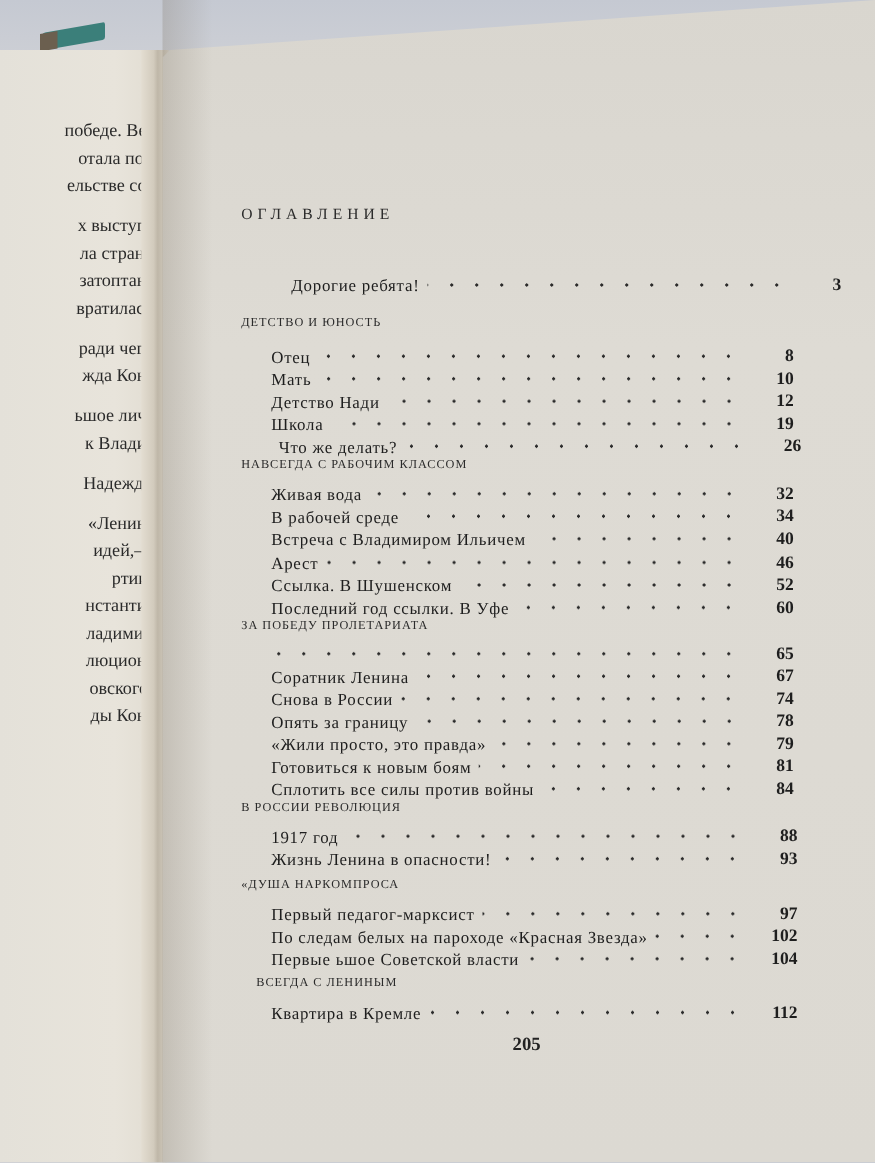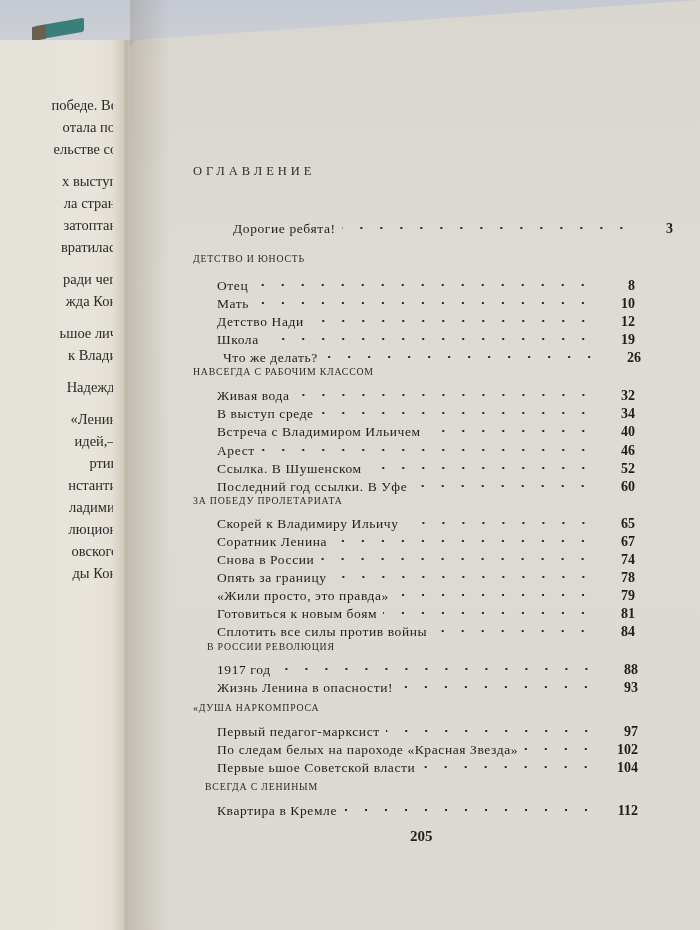--- a/index.html
+++ b/index.html
@@ -162,21 +162,21 @@
         <span class="leader"></span>
         <span class="page">26</span>
       </div>
       <div class="section" style="top: 366px;">НАВСЕГДА С РАБОЧИМ КЛАССОМ</div>
       <div class="entry" style="left: 217px; top: 386px; width: 418px;">
         <span class="label">Живая вода</span>
         <span class="leader"></span>
         <span class="page">32</span>
       </div>
       <div class="entry" style="left: 217px; top: 404px; width: 418px;">
-        <span class="label">В выступ среде</span>
+        <span class="label">В рабочей среде</span>
         <span class="leader"></span>
         <span class="page">34</span>
       </div>
       <div class="entry" style="left: 217px; top: 422px; width: 418px;">
         <span class="label">Встреча с Владимиром Ильичем</span>
         <span class="leader"></span>
         <span class="page">40</span>
       </div>
       <div class="entry" style="left: 217px; top: 441px; width: 418px;">
         <span class="label">Арест</span>
@@ -188,21 +188,20 @@
         <span class="leader"></span>
         <span class="page">52</span>
       </div>
       <div class="entry" style="left: 217px; top: 477px; width: 418px;">
         <span class="label">Последний год ссылки. В Уфе</span>
         <span class="leader"></span>
         <span class="page">60</span>
       </div>
       <div class="section" style="top: 495px;">ЗА ПОБЕДУ ПРОЛЕТАРИАТА</div>
       <div class="entry" style="left: 217px; top: 514px; width: 418px;">
-        <span class="label">Скорей к Владимиру Ильичу</span>
         <span class="leader"></span>
         <span class="page">65</span>
       </div>
       <div class="entry" style="left: 217px; top: 532px; width: 418px;">
         <span class="label">Соратник Ленина</span>
         <span class="leader"></span>
         <span class="page">67</span>
       </div>
       <div class="entry" style="left: 217px; top: 550px; width: 418px;">
         <span class="label">Снова в России</span>
@@ -222,21 +221,21 @@
       <div class="entry" style="left: 217px; top: 604px; width: 418px;">
         <span class="label">Готовиться к новым боям</span>
         <span class="leader"></span>
         <span class="page">81</span>
       </div>
       <div class="entry" style="left: 217px; top: 622px; width: 418px;">
         <span class="label">Сплотить все силы против войны</span>
         <span class="leader"></span>
         <span class="page">84</span>
       </div>
-      <div class="section" style="top: 641px; margin-left: 14px;">В РОССИИ РЕВОЛЮЦИЯ</div>
+      <div class="section" style="top: 641px;">В РОССИИ РЕВОЛЮЦИЯ</div>
       <div class="entry" style="left: 217px; top: 660px; width: 421px;">
         <span class="label">1917 год</span>
         <span class="leader"></span>
         <span class="page">88</span>
       </div>
       <div class="entry" style="left: 217px; top: 678px; width: 421px;">
         <span class="label">Жизнь Ленина в опасности!</span>
         <span class="leader"></span>
         <span class="page">93</span>
       </div>

